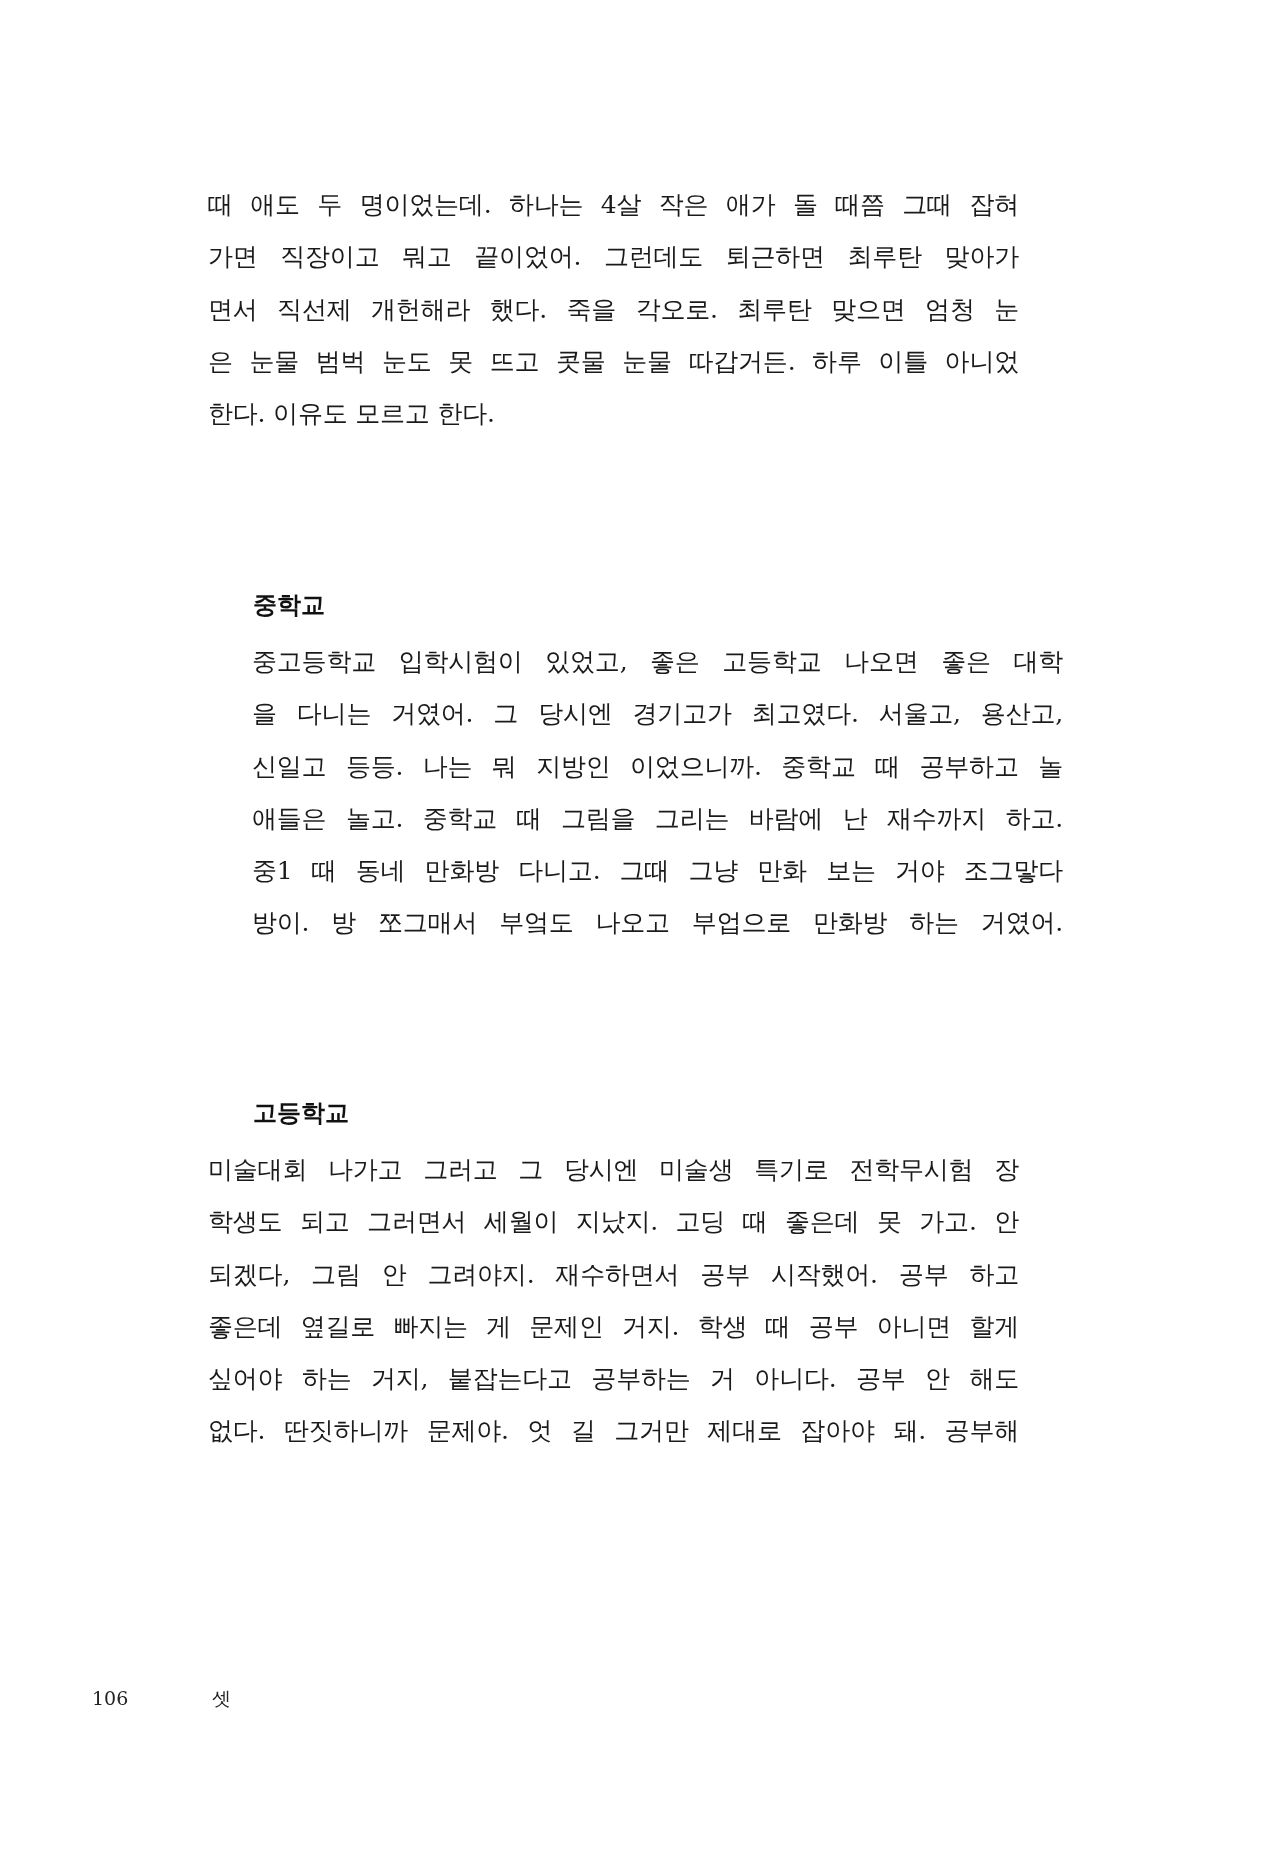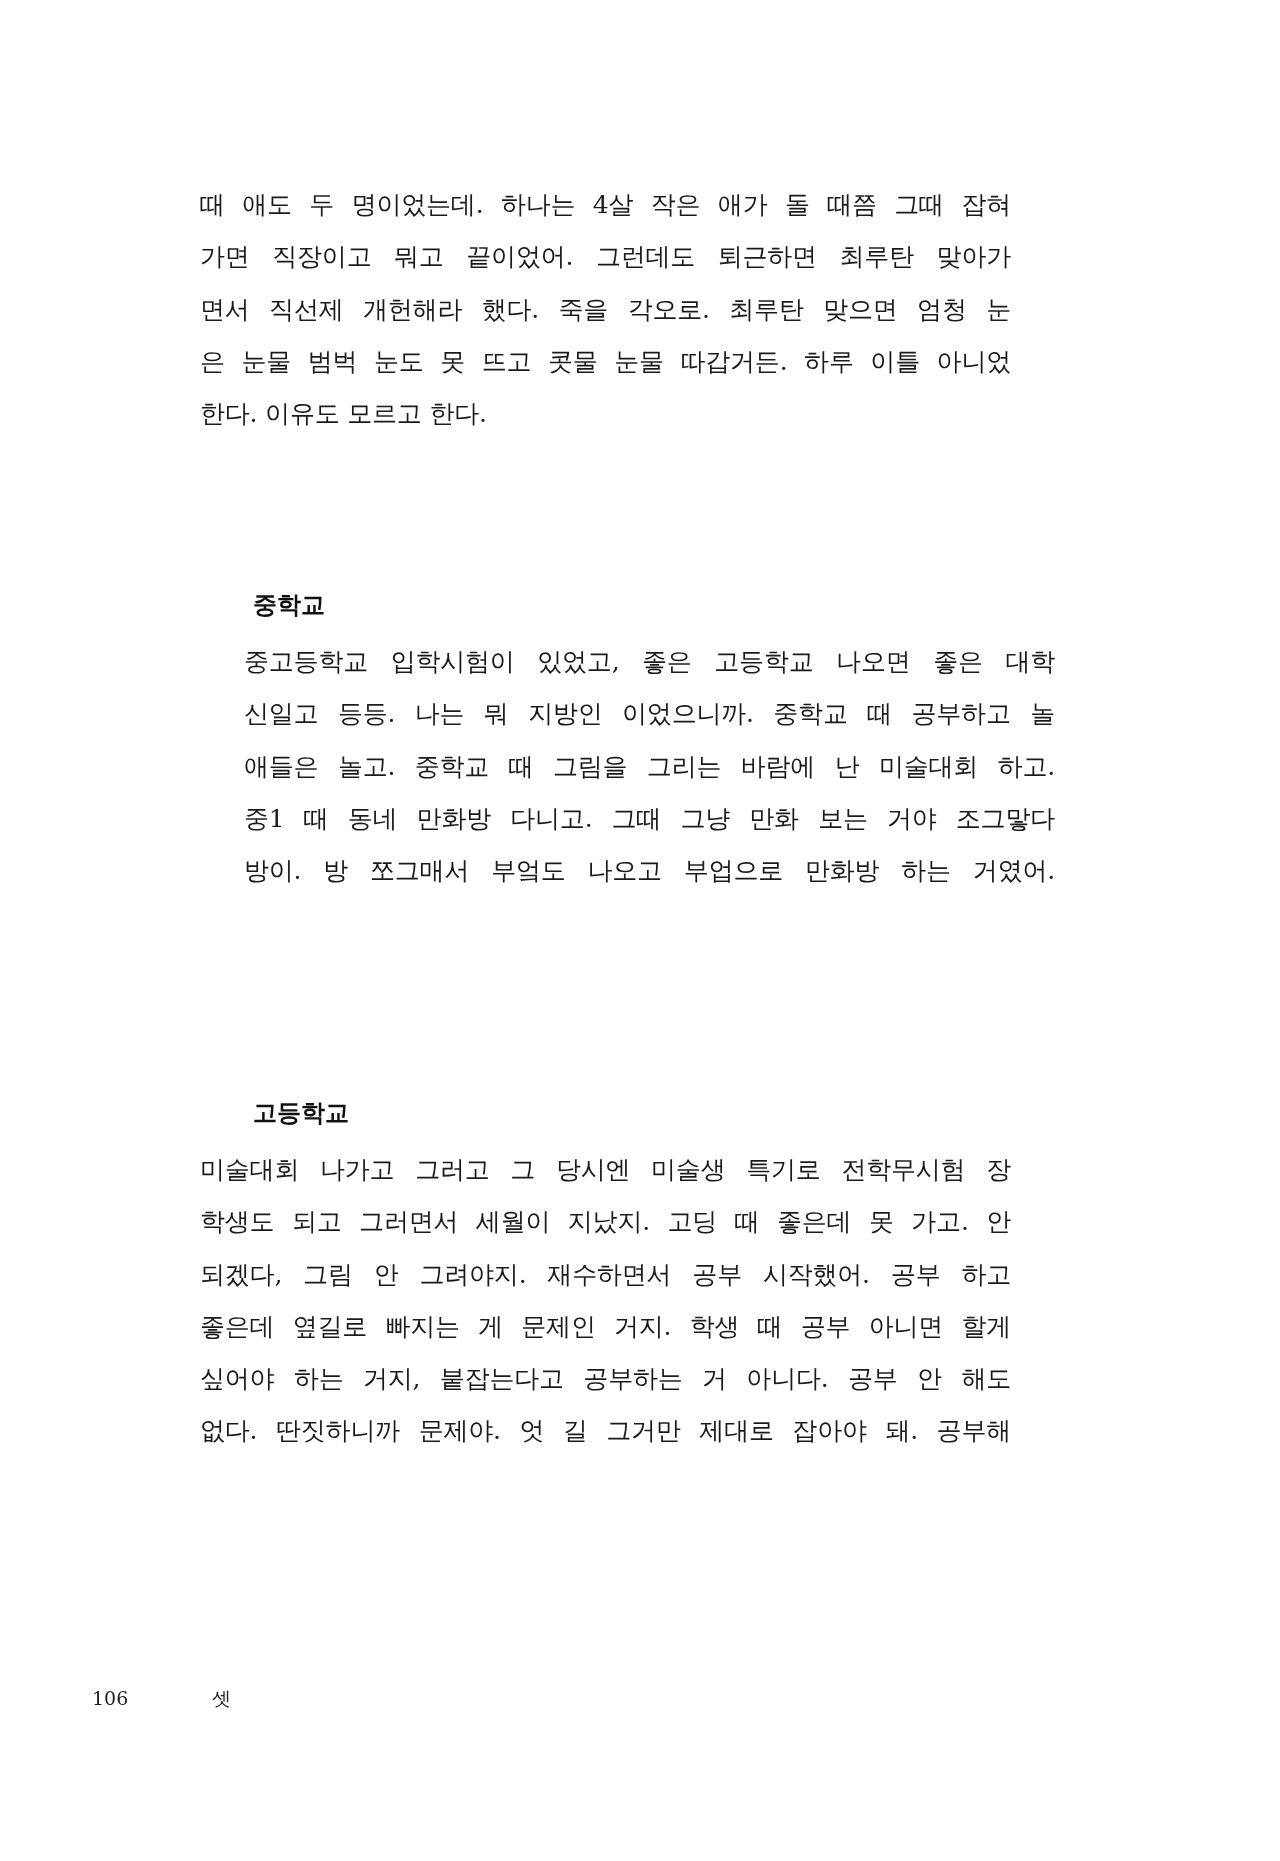--- a/index.html
+++ b/index.html
@@ -16,21 +16,21 @@
       font-family: "DejaVu Serif", "Liberation Serif", serif;
     }
     .page {
       position: absolute;
       left: 0; top: 0;
       width: 1280px;
       height: 1861px;
     }
     .block {
       position: absolute;
-      left: 200px;
+      left: 208px;
       width: 811px;
     }
     .line {
       display: block;
       height: 52.3px;
       line-height: 52.3px;
       font-size: 25px;
       text-align: justify;
       text-align-last: justify;
       white-space: nowrap;
@@ -99,24 +99,27 @@
         <span class="line-inner">한다. 이유도 모르고 한다.</span>
       </span>
   </div>
 
   <div class="heading" style="top:590px;">중학교</div>
   <div class="block" style="top:636px;margin-left:44px;">
     <span class="line">
         <span class="line-inner">중고등학교 입학시험이 있었고, 좋은 고등학교 나오면 좋은 대학</span>
       </span>
     <span class="line">
+        <span class="line-inner">을 다니는 거였어. 그 당시엔 경기고가 최고였다. 서울고, 용산고,</span>
+      </span>
+    <span class="line">
         <span class="line-inner">신일고 등등. 나는 뭐 지방인 이었으니까. 중학교 때 공부하고 놀</span>
       </span>
     <span class="line">
-        <span class="line-inner">애들은 놀고. 중학교 때 그림을 그리는 바람에 난 미술대회 하고.</span>
+        <span class="line-inner">애들은 놀고. 중학교 때 그림을 그리는 바람에 난 재수까지 하고.</span>
       </span>
     <span class="line">
         <span class="line-inner">중1 때 동네 만화방 다니고. 그때 그냥 만화 보는 거야 조그맣다</span>
       </span>
     <span class="line">
         <span class="line-inner">방이. 방 쪼그매서 부엌도 나오고 부업으로 만화방 하는 거였어.</span>
       </span>
   </div>
 
   <div class="heading" style="top:1098px;">고등학교</div>

